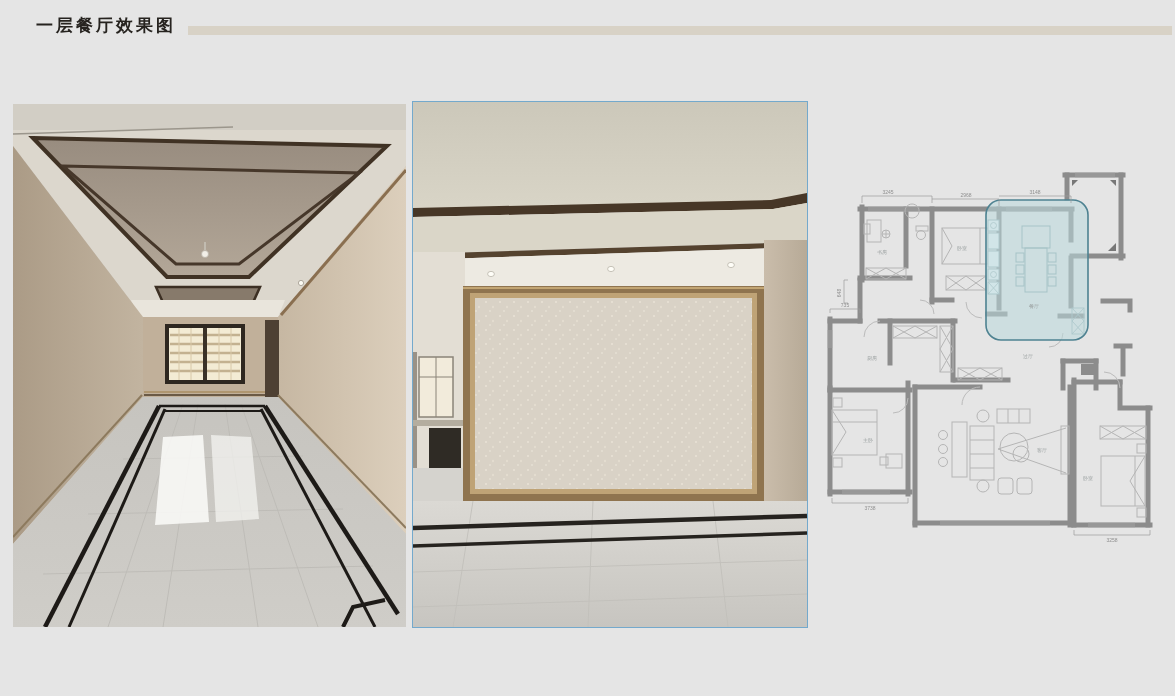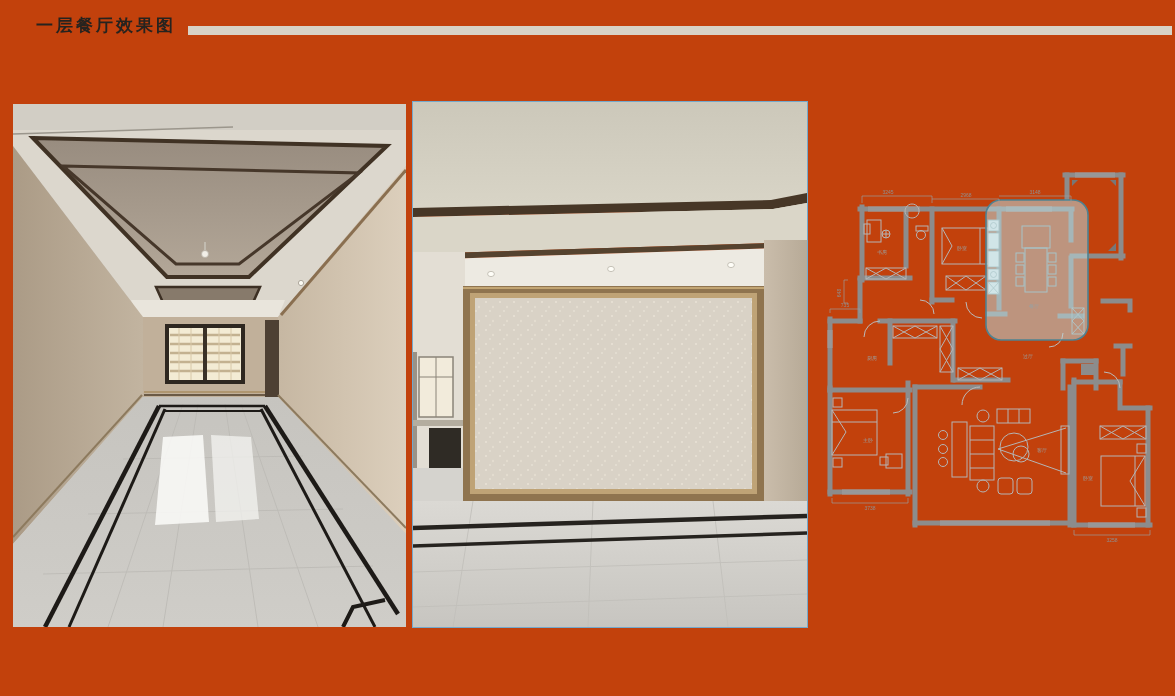--- a/index.html
+++ b/index.html
@@ -1,16 +1,16 @@
 <!DOCTYPE html>
 <html><head>
 <meta charset="utf-8">
 <style>
   html,body{margin:0;padding:0;background:#ffffff;}
-  #canvas{position:relative;width:1175px;height:696px;background:#c2410c;overflow:hidden;
+  #canvas{position:relative;width:1175px;height:696px;background:#e5e5e5;overflow:hidden;
           font-family:"Liberation Sans",sans-serif;}
   
   #page-title{position:absolute;left:36px;top:14px;font-family:"DejaVu Serif",serif;
               font-size:17px;font-weight:700;letter-spacing:3px;color:#26231f;}
   #accent-bar{position:absolute;left:188px;top:26px;width:984px;height:9px;background:#d8d2c6;}
   
   .photo{position:absolute;display:block;}
   #photo-left{left:13px;top:104px;}
   #photo-right{left:412px;top:101px;border:1px solid #74a9cc;}
   

